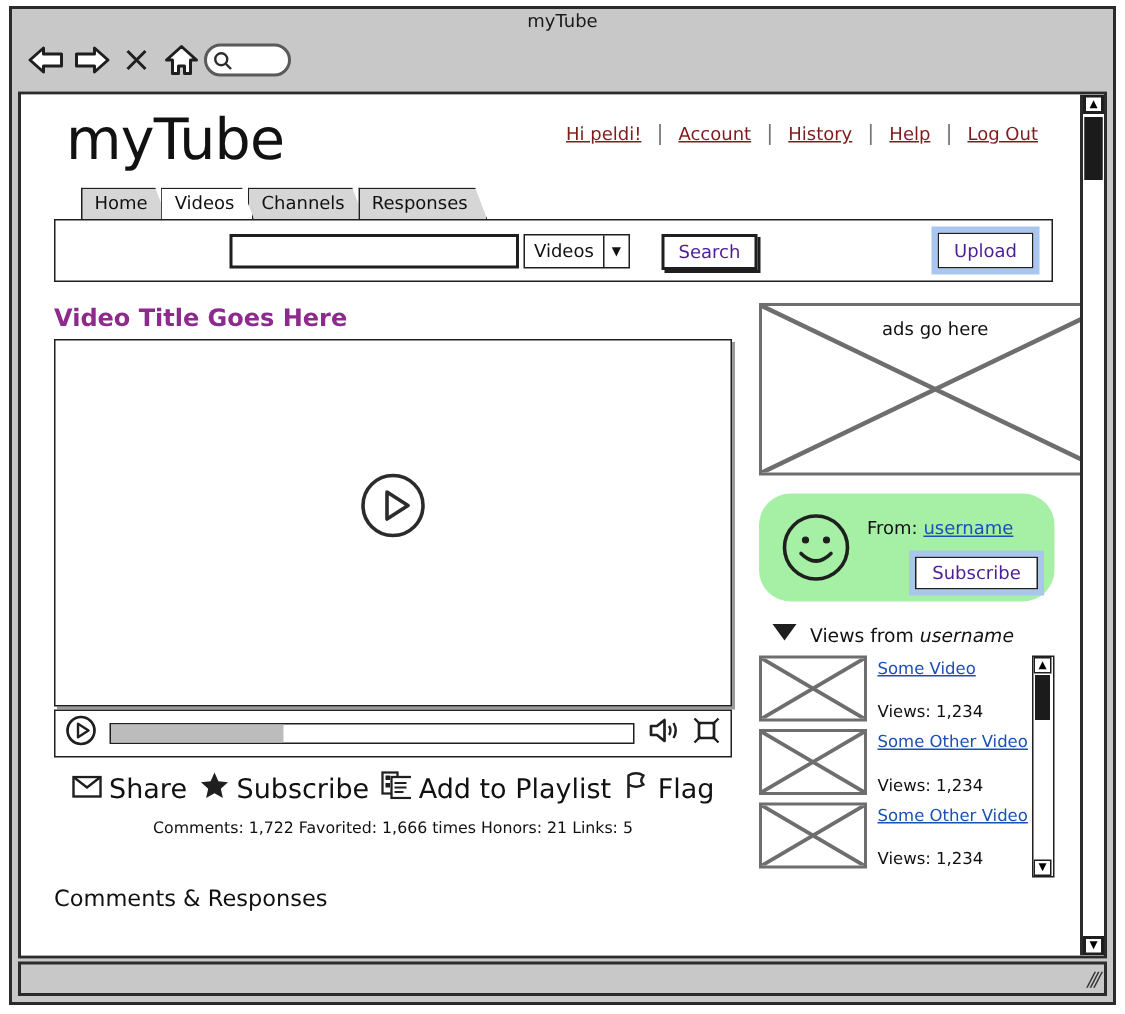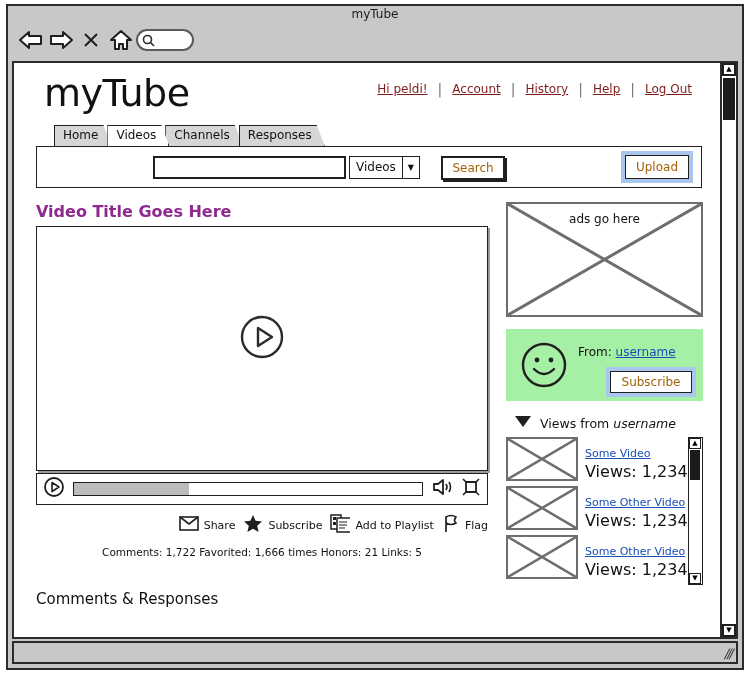--- a/index.html
+++ b/index.html
@@ -233,21 +233,21 @@
     align-items: center;
     justify-content: center;
     font-size: 8px;
     color: #111;
   }
   .btn {
     background: #fff;
     border: 2px solid #1f1f1f;
     box-shadow: 2px 2px 0 #1f1f1f;
     font-size: 12px;
-    color: #a16207;
+    color: #4c1d95;
     display: flex;
     align-items: center;
     justify-content: center;
     box-sizing: border-box;
   }
   .btn-search {
     position: absolute;
     left: 404px;
     top: 9px;
     width: 64px;
@@ -323,23 +323,23 @@
     background: #bcbcbc;
   }
 
   .actions {
     position: absolute;
     left: 22px;
     top: 312px;
     width: 452px;
     display: flex;
     align-items: center;
-    justify-content: flex-end;
+    justify-content: center;
     gap: 8px;
-    font-size: 11px;
+    font-size: 18px;
     color: #111;
   }
   .action {
     display: flex;
     align-items: center;
     gap: 5px;
     white-space: nowrap;
   }
   .stats {
     position: absolute;
@@ -361,21 +361,21 @@
 
   
   .sidebar {
     position: absolute;
     left: 492px;
     top: 0;
     width: 200px;
   }
   .ad-box {
     position: relative;
-    width: 197px;
+    width: 235px;
     height: 115px;
     border: 2px solid #6e6e6e;
     background: #fff;
     box-sizing: border-box;
   }
   .ad-label {
     position: absolute;
     left: 0; right: 0;
     top: 8px;
     text-align: center;
@@ -384,20 +384,21 @@
     z-index: 2;
   }
   .xbox { position: absolute; left: 0; top: 0; width: 100%; height: 100%; }
   .from-box {
     position: relative;
     margin-top: 12px;
     width: 197px;
     height: 72px;
     background: #a6f0a6;
     box-sizing: border-box;
+    border-radius: 21px;
   }
   .avatar {
     position: absolute;
     left: 14px;
     top: 12px;
   }
   .from-line {
     position: absolute;
     left: 72px;
     top: 16px;
@@ -464,23 +465,23 @@
   }
   .vid-meta { padding-top: 4px; }
   .vid-meta a {
     display: block;
     font-size: 11px;
     color: #1a4fb4;
     text-decoration: underline;
     white-space: nowrap;
   }
   .vid-meta .views {
-    font-size: 16px;
-    color: #111;
-    margin-top: 2px;
+    font-size: 11px;
+    color: #111;
+    margin-top: 16px;
   }
 
   
   .statusbar {
     position: absolute;
     left: 4px;
     bottom: 4px;
     width: 726px;
     height: 23px;
     background: #c8c8c8;

